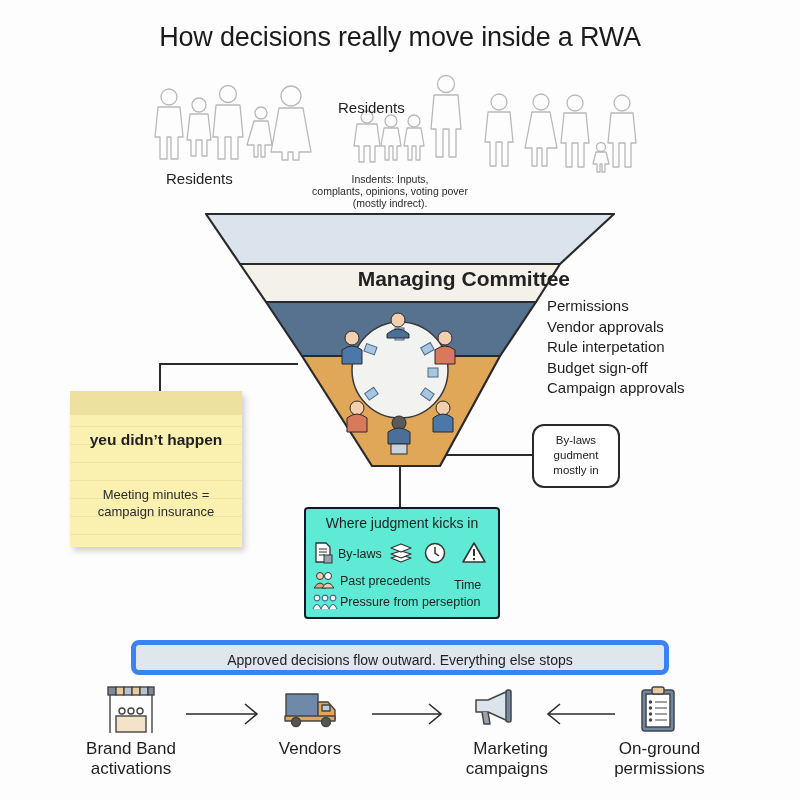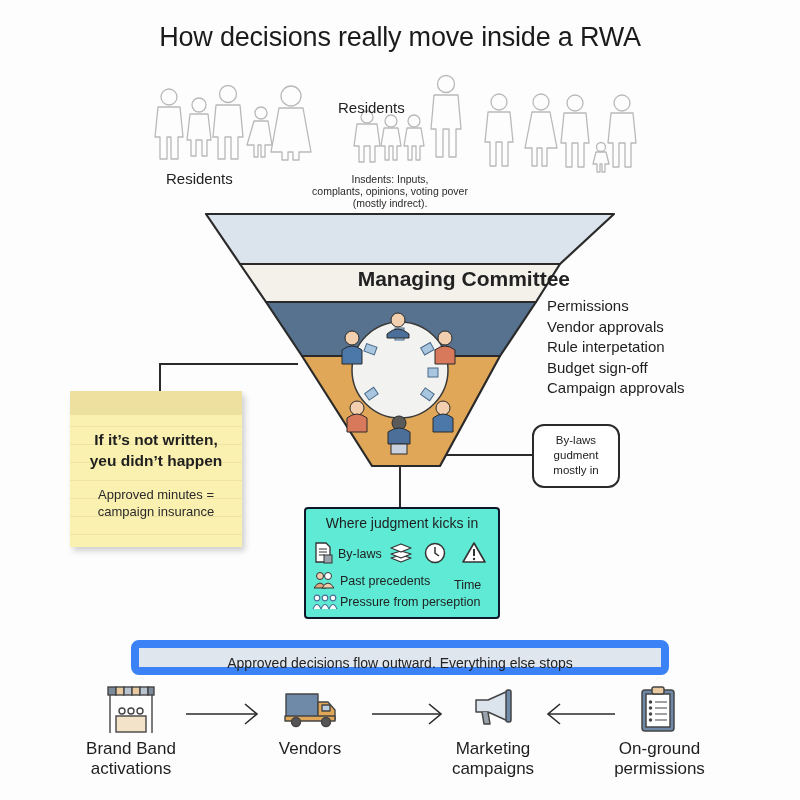--- a/index.html
+++ b/index.html
@@ -25,21 +25,21 @@
   #sticky .band { position: absolute; left: 0; top: 0; width: 100%; height: 24px; background: #eee1a0; }
   #sticky-head { position: absolute; left: 0; top: 38px; width: 100%; text-align: center; font-size: 15.5px; font-weight: bold; line-height: 21px; color: #1f1f1f; }
   #sticky-sub { position: absolute; left: 0; top: 95px; width: 100%; text-align: center; font-size: 13px; line-height: 17px; color: #2a2a2a; }
 
   #bylaws-box { left: 532px; top: 424px; width: 88px; height: 64px; border: 2px solid #2a2a2a; border-radius: 12px; background: #fff; text-align: center; font-size: 11.5px; line-height: 15px; padding-top: 7px; color: #222; }
 
   #judge-box { left: 304px; top: 507px; width: 196px; height: 112px; border: 2px solid #0f172a; border-radius: 4px; background: #5eead4; }
   #judge-title { position: absolute; left: 0; top: 6px; width: 100%; text-align: center; font-size: 14px; color: #1e1e1e; }
   .jrow { position: absolute; font-size: 12.5px; color: #222; white-space: nowrap; }
 
-  #flow-bar { left: 131px; top: 640px; width: 538px; height: 35px; border: 8px solid #3b82f6; border-radius: 8px; background: #dfe6ee; text-align: center; font-size: 14px; line-height: 31px; color: #222; }
+  #flow-bar { left: 131px; top: 640px; width: 538px; height: 35px; border: 5px solid #3b82f6; border-radius: 8px; background: #dfe6ee; text-align: center; font-size: 14px; line-height: 31px; color: #222; }
 
   .flow-label { text-align: center; font-size: 17px; line-height: 20px; color: #1e1e1e; }
 </style>
 </head>
 <body>
 
 <div id="title" class="abs">How decisions really move inside a RWA</div>
 
 <svg id="people" class="abs" viewBox="0 0 800 220">
   <g fill="none" stroke="#b9b9b9" stroke-width="1.3" stroke-linejoin="round" stroke-linecap="round">
@@ -174,25 +174,24 @@
   <div>Permissions</div>
   <div>Vendor approvals</div>
   <div>Rule interpetation</div>
   <div>Budget sign-off</div>
   <div>Campaign approvals</div>
 </div>
 
 <div id="sticky" class="abs">
   <div class="band"></div>
   <div id="sticky-head">
-    <div>If it’s not written,</div>
     <div>yeu didn’t happen</div>
   </div>
   <div id="sticky-sub">
-    <div>Approved minutes =</div>
+    <div>Meeting minutes =</div>
     <div>campaign insurance</div>
   </div>
 </div>
 
 <div id="bylaws-box" class="abs">
   <div>By-laws</div>
   <div>gudment</div>
   <div>mostly in</div>
 </div>
 
@@ -308,20 +307,20 @@
   </g>
 </svg>
 
 <div class="abs flow-label" style="left:76px;top:739px;width:110px;">
   <div>Brand Band</div>
   <div>activations</div>
 </div>
 <div class="abs flow-label" style="left:255px;top:739px;width:110px;">
   <div>Vendors</div>
 </div>
-<div class="abs flow-label" style="left:438px;top:739px;width:110px;">
+<div class="abs flow-label" style="left:438px;top:739px;width:110px;text-align:right;">
   <div>Marketing</div>
   <div>campaigns</div>
 </div>
 <div class="abs flow-label" style="left:602px;top:739px;width:115px;">
   <div>On-ground</div>
   <div>permissions</div>
 </div>
 
 </body></html>

